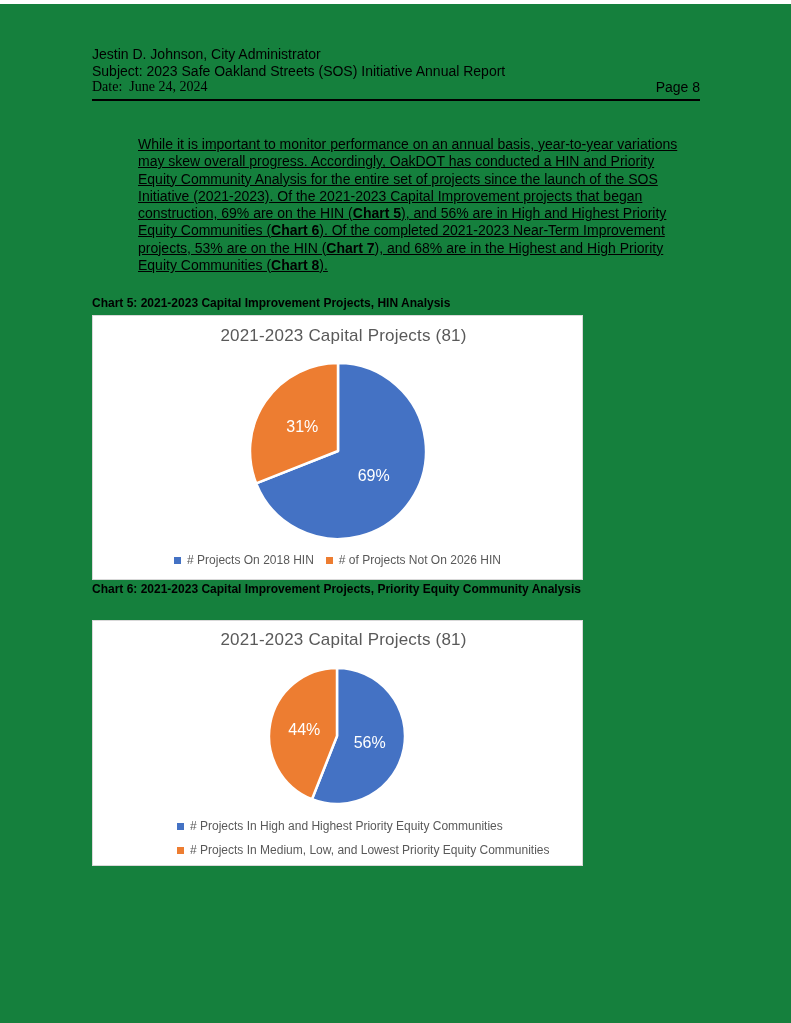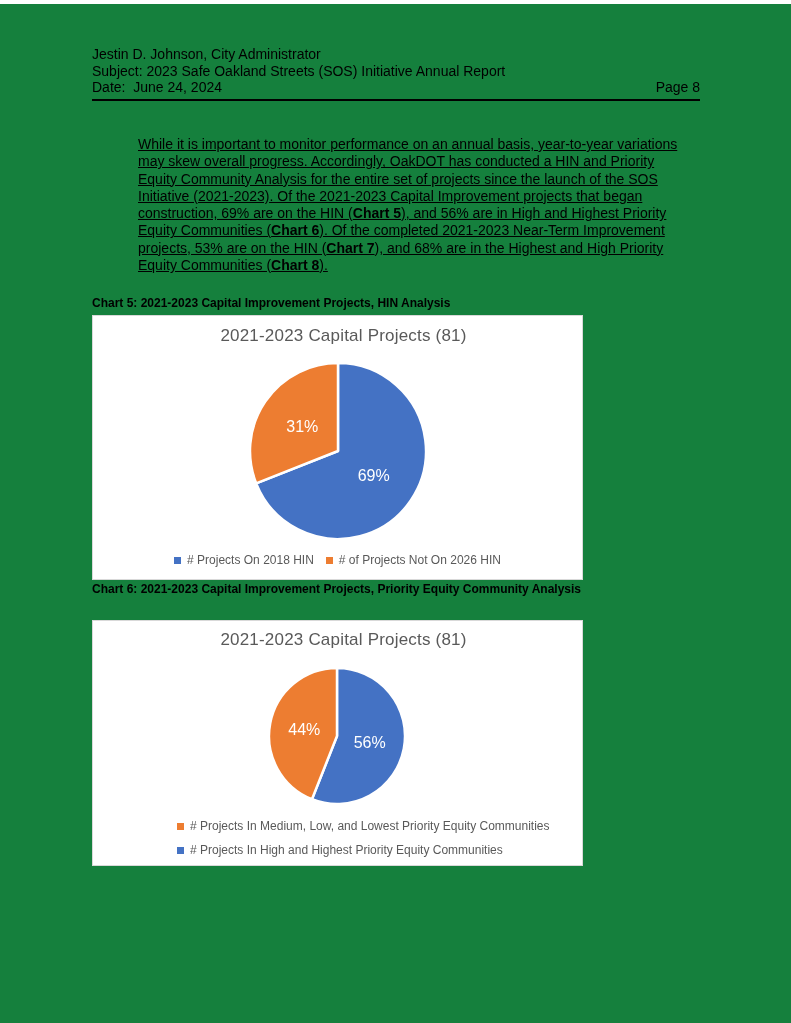--- a/index.html
+++ b/index.html
@@ -4,21 +4,21 @@
 <style>
   html, body { margin:0; padding:0; background:#ffffff; }
   .page {
     position:relative; width:791px; height:1023px; background:#15803d;
     font-family:"Liberation Sans", sans-serif; color:#000; overflow:hidden;
     margin:4px auto;
   }
   
   .header { position:absolute; left:92px; top:42px; width:608px; font-size:14px; line-height:16.5px; }
   .header .line3 { display:flex; justify-content:space-between; }
-  .date-text { white-space:pre; }
+  .date-text { white-space:pre;font-family:Liberation Serif, serif; }
   .header-rule { position:absolute; left:92px; top:95px; width:608px; height:2px; background:#000; }
   
   .paragraph { position:absolute; left:138px; top:132px; width:580px; font-size:14px; line-height:17.3px;text-decoration:underline; }
   .paragraph b { font-weight:bold; }
   
   .chart-heading { position:absolute; left:92px; font-weight:bold; font-size:12px; white-space:nowrap; }
   #chart5-heading { top:292px; }
   #chart6-heading { top:578px; }
   
   .figure { position:absolute; left:92px; width:491px; border:1px solid #d9d9d9; box-sizing:border-box; background:#fff; }
@@ -83,26 +83,26 @@
   <div class="figure" id="figure6">
     <div class="chart-title">2021-2023 Capital Projects (81)</div>
     <svg class="pie" id="pie1" viewBox="-73 -73 146 146" width="146" height="146">
         <path d="M 0 0 L 0.00 -68.00 A 68 68 0 1 1 -25.03 63.22 Z" fill="#4472C4" stroke="#ffffff" stroke-width="2.5" stroke-linejoin="round"></path>
         <text x="32.7" y="6.2" class="pct-label">56%</text>
         <path d="M 0 0 L -25.03 63.22 A 68 68 0 0 1 -0.00 -68.00 Z" fill="#ED7D31" stroke="#ffffff" stroke-width="2.5" stroke-linejoin="round"></path>
         <text x="-32.7" y="-6.2" class="pct-label">44%</text>
       </svg>
     <div class="legend-col">
         <div class="legend-item">
+          <span class="swatch" style="background: rgb(68, 114, 196);"></span>
+          <span># Projects In High and Highest Priority Equity Communities</span>
+        </div>
+        <div class="legend-item">
           <span class="swatch" style="background: rgb(237, 125, 49);"></span>
           <span># Projects In Medium, Low, and Lowest Priority Equity Communities</span>
-        </div>
-        <div class="legend-item">
-          <span class="swatch" style="background: rgb(68, 114, 196);"></span>
-          <span># Projects In High and Highest Priority Equity Communities</span>
         </div>
       </div>
   </div>
 
   <div class="footer">
   </div>
 
 </div>
 
 </body></html>

